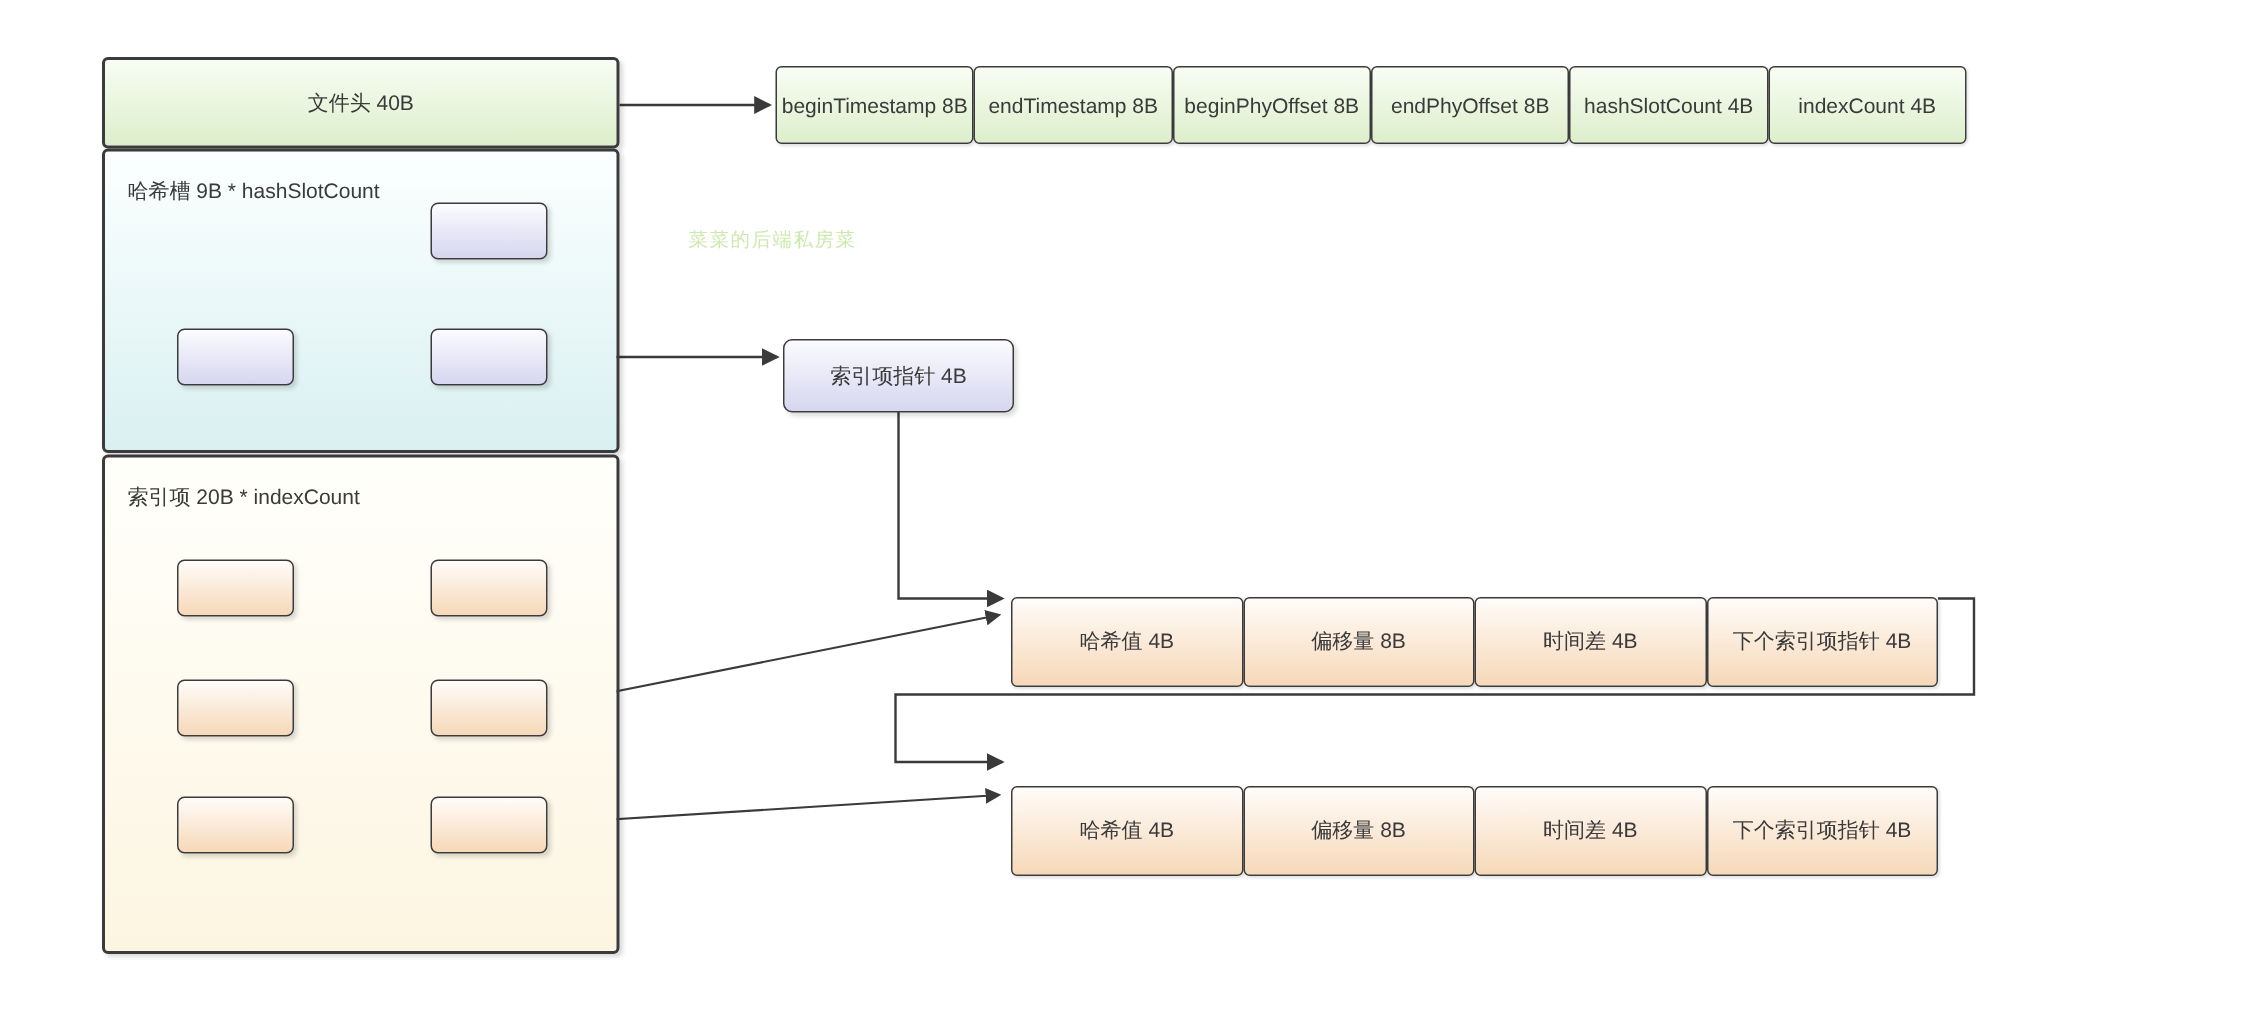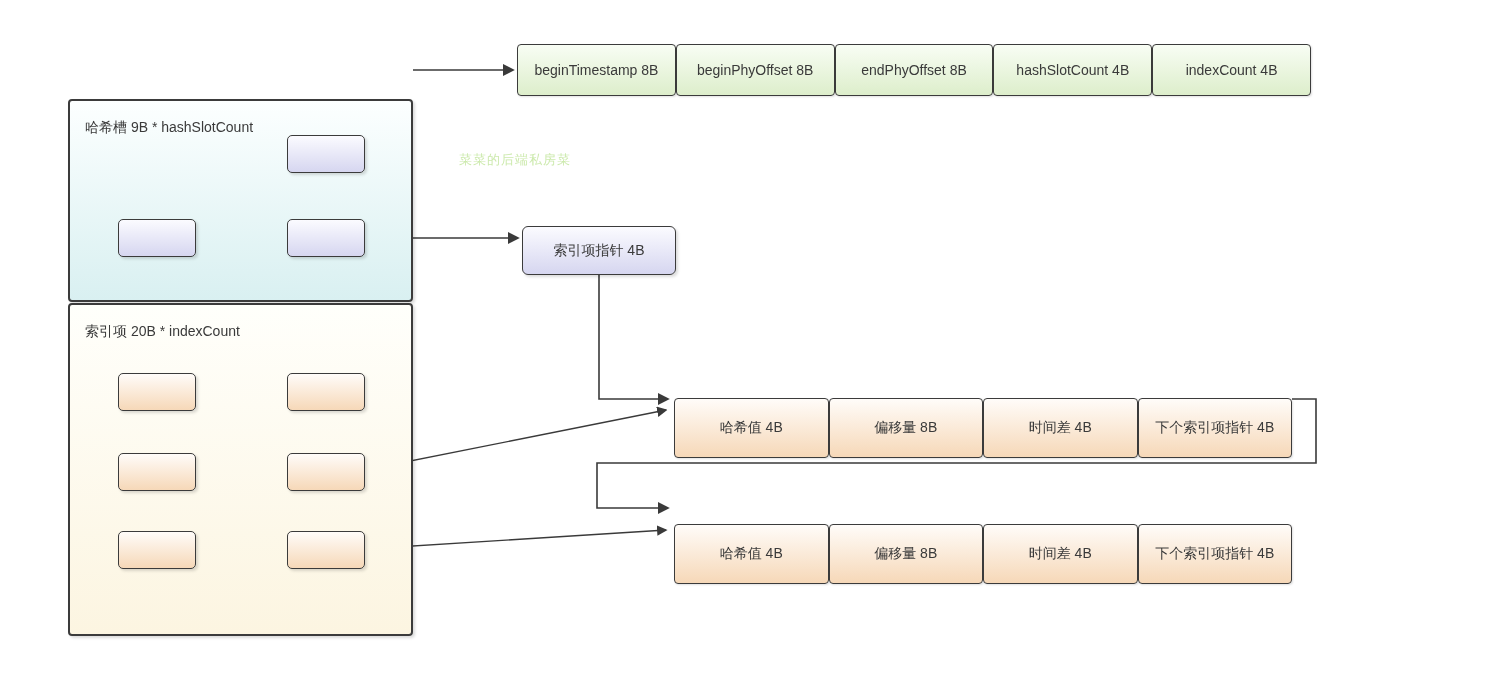--- a/index.html
+++ b/index.html
@@ -140,40 +140,44 @@
       </marker>
     </defs>
     <path d="M413,70 L513,70" fill="none" stroke="#3a3a3a" stroke-width="1.6" marker-end="url(#arrow)"></path>
     <path d="M365,238 L518,238" fill="none" stroke="#3a3a3a" stroke-width="1.6" marker-end="url(#arrow)"></path>
     <path d="M599,263 L599,399 L668,399" fill="none" stroke="#3a3a3a" stroke-width="1.6" marker-end="url(#arrow)"></path>
     <path d="M365,470 L666,410" fill="none" stroke="#3a3a3a" stroke-width="1.4" marker-end="url(#arrow)"></path>
     <path d="M1292,399 L1316,399 L1316,463 L597,463 L597,508 L668,508" fill="none" stroke="#3a3a3a" stroke-width="1.6" marker-end="url(#arrow)"></path>
     <path d="M365,549 L666,530" fill="none" stroke="#3a3a3a" stroke-width="1.4" marker-end="url(#arrow)"></path>
   </svg>
 
+  <div class="box sec-header">
+    <span>文件头 40B</span>
+  </div>
 
   <div class="box sec-hash">
     <div class="section-label">哈希槽 9B * hashSlotCount</div>
   </div>
   <div class="box slot slot-1"></div>
   <div class="box slot slot-2"></div>
   <div class="box slot slot-3"></div>
 
   <div class="box sec-index">
     <div class="section-label">索引项 20B * indexCount</div>
   </div>
   <div class="box item item-1"></div>
   <div class="box item item-2"></div>
   <div class="box item item-3"></div>
   <div class="box item item-4"></div>
   <div class="box item item-5"></div>
   <div class="box item item-6"></div>
 
   <div class="header-row">
     <div class="header-cell">beginTimestamp 8B</div>
+    <div class="header-cell">endTimestamp 8B</div>
     <div class="header-cell">beginPhyOffset 8B</div>
     <div class="header-cell">endPhyOffset 8B</div>
     <div class="header-cell">hashSlotCount 4B</div>
     <div class="header-cell">indexCount 4B</div>
   </div>
 
   <div class="box pointer-box">
     <span>索引项指针 4B</span>
   </div>
 

